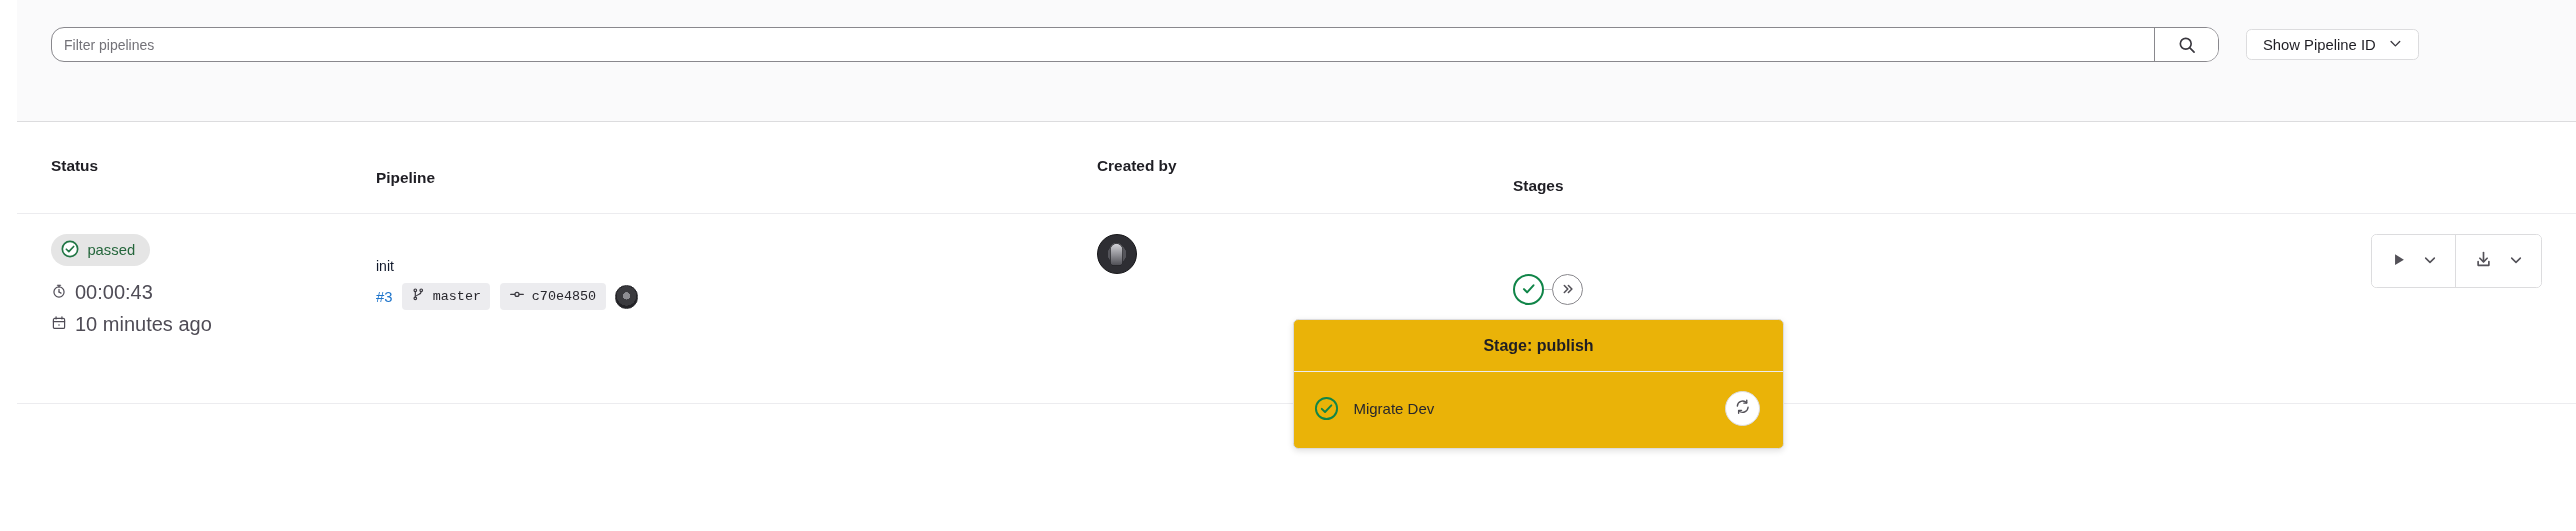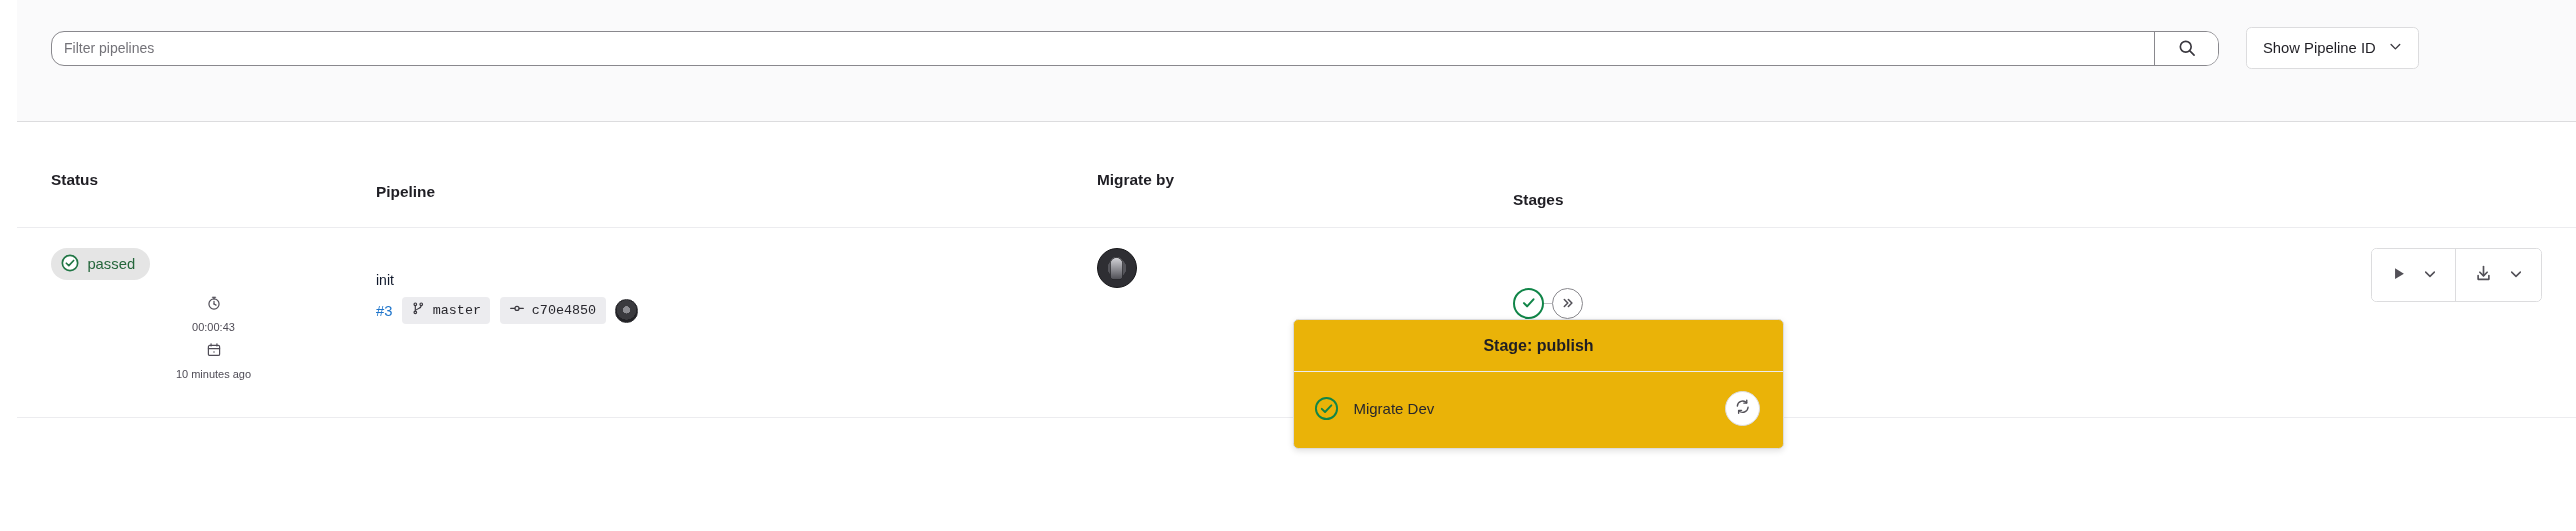--- a/index.html
+++ b/index.html
@@ -43,31 +43,31 @@
   .search-btn{
     width:64px;
     display:flex;align-items:center;justify-content:center;
     border:0;border-left:1.3px solid #89888d;
     background:#fff;cursor:pointer;padding:0;
   }
   .search-btn svg{display:block;}
 
   .show-id-btn{
     display:flex;align-items:center;gap:12px;
-    height:42px;padding:0 16px;
+    height:31px;padding:0 16px;
     border:1.3px solid #dcdcde;border-radius:5.4px;
     background:#fff;cursor:pointer;
     font-family:"Liberation Sans", sans-serif;
     font-size:14.8px;color:#1f1e24;
     box-sizing:border-box;white-space:nowrap;justify-content:space-between;
   }
 
   
   .table{
-    position:absolute;left:17px;top:132px;width:2559px;
+    position:absolute;left:17px;top:118px;width:2559px;
   }
   .thead{
     display:flex;align-items:center;
     height:96px;
     border-bottom:1.3px solid #ececef;
     box-sizing:border-box;
   }
   .th{
     font-size:15.4px;font-weight:bold;color:#1f1e24;
   }
@@ -88,21 +88,21 @@
   
   .badge-passed{
     display:inline-flex;align-items:center;gap:7px;
     background:#e5e5e5;color:#24663b;
     border-radius:19px;
     padding:4.7px 14.8px 4.7px 9.4px;
     font-size:14.8px;line-height:1;
   }
   .meta-line{
     display:flex;align-items:center;gap:8px;
-    color:#4f4c56;font-size:11px;margin-top:9.4px;flex-direction:column;
+    color:#4f4c56;font-size:20px;margin-top:9.4px;
   }
   .meta-line.first{margin-top:14.8px;}
 
   
   .pipe-name{
     color:#0f172a;font-size:14px;text-decoration:none;display:inline-block;
   }
   .pipe-sub{
     display:flex;align-items:center;gap:9.4px;margin-top:9.4px;
   }
@@ -225,21 +225,21 @@
     </button>
 
   </div>
 </div>
 
 <div class="table">
 
   <div class="thead">
     <div class="th col-status">Status</div>
     <div class="th col-pipeline">Pipeline</div>
-    <div class="th col-created">Migrate by</div>
+    <div class="th col-created">Created by</div>
     <div class="th col-stages">Stages</div>
     <div class="th col-actions"></div>
   </div>
 
   <div class="trow">
 
     <div class="col-status">
       <span class="badge-passed">
         <span>
           <svg width="20" height="20" viewBox="0 0 24 24" fill="none" stroke="#217645" stroke-width="2" stroke-linecap="round" stroke-linejoin="round">

